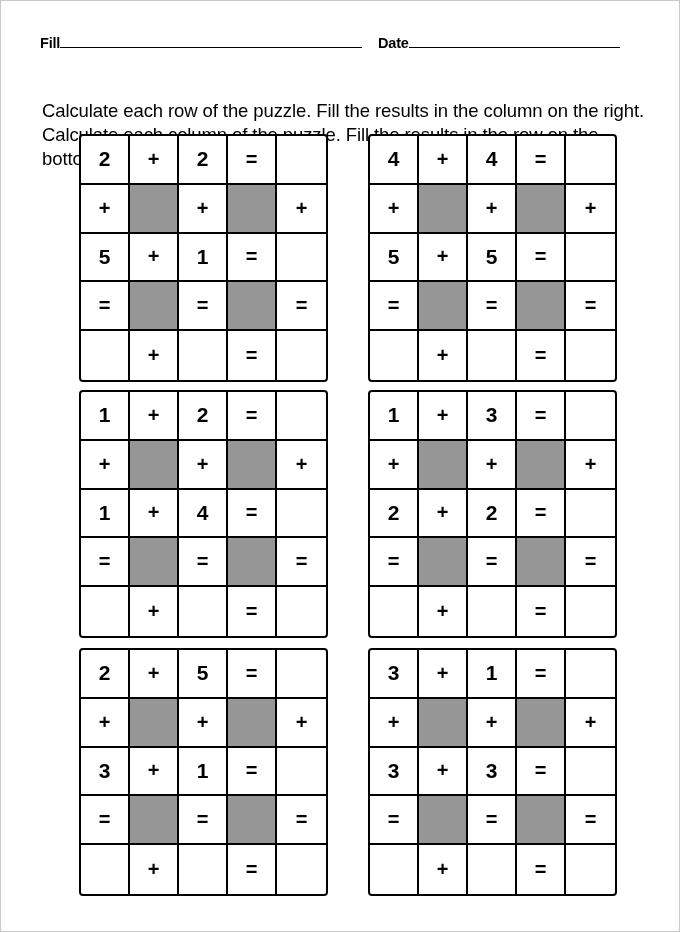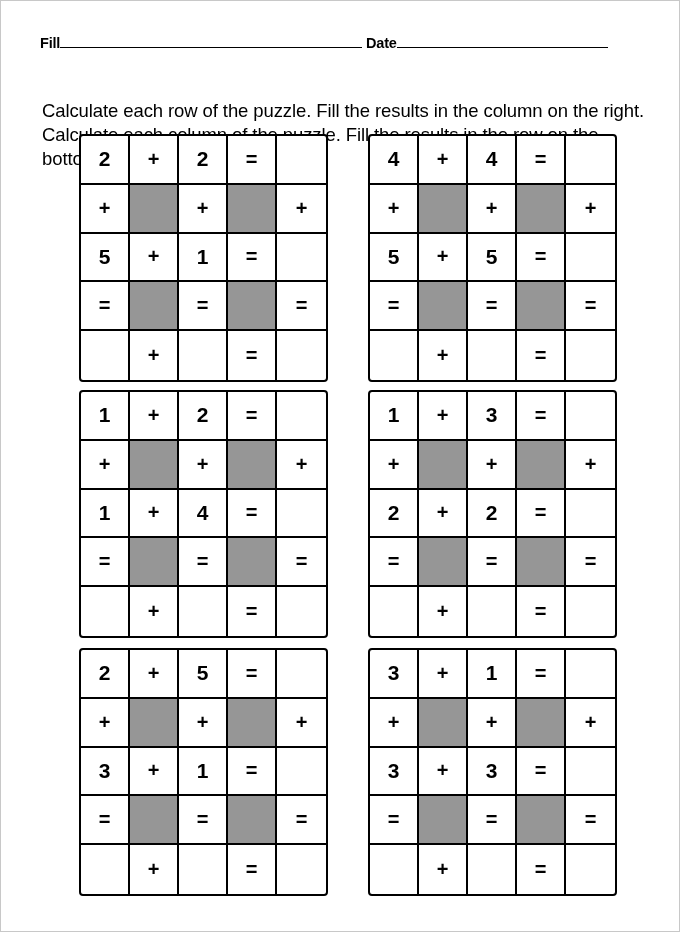--- a/index.html
+++ b/index.html
@@ -17,21 +17,21 @@
   .cell.op { font-size: 20px; }
   .cell.answer { cursor: text; }
 </style>
 </head>
 <body>
 
 <div class="page-border"></div>
 
 <div class="header-line">
   <span class="lbl">Fill</span><span class="blank" style="width:302px"></span>
-  <span class="lbl" style="margin-left:0">Date</span><span class="blank" style="width:211px"></span>
+  <span class="lbl" style="margin-left:12px">Date</span><span class="blank" style="width:211px"></span>
 </div>
 
 <div class="instructions">Calculate each row of the puzzle. Fill the results in the column on the right. Calculate each column of the puzzle. Fill the results in the row on the bottom.</div>
 
 <div id="puzzles">
     <div class="puzzle" style="left: 79px; top: 134px;">
       <div class="cell">2</div>
       <div class="cell op">+</div>
       <div class="cell">2</div>
       <div class="cell op">=</div>

